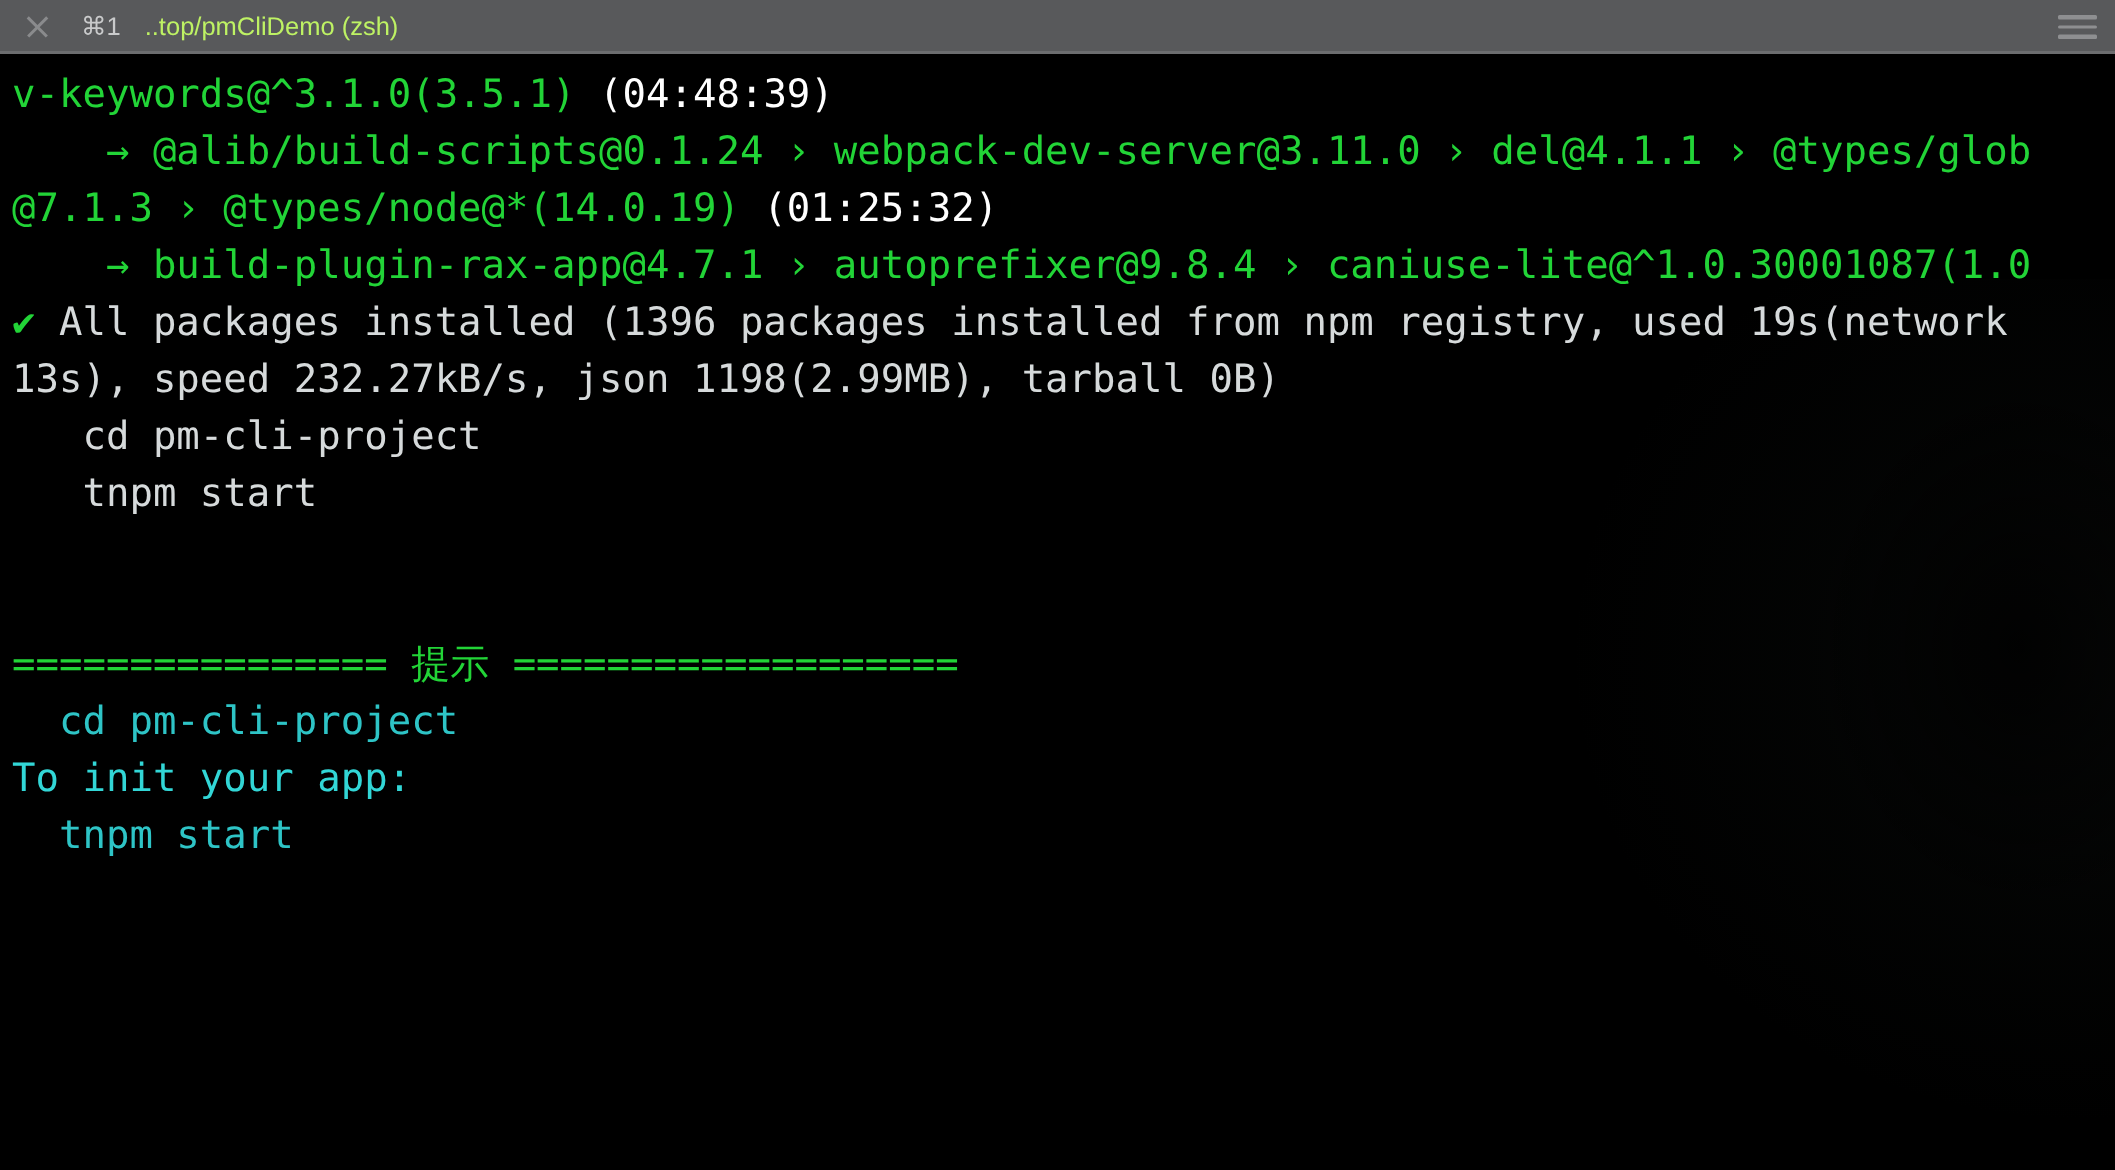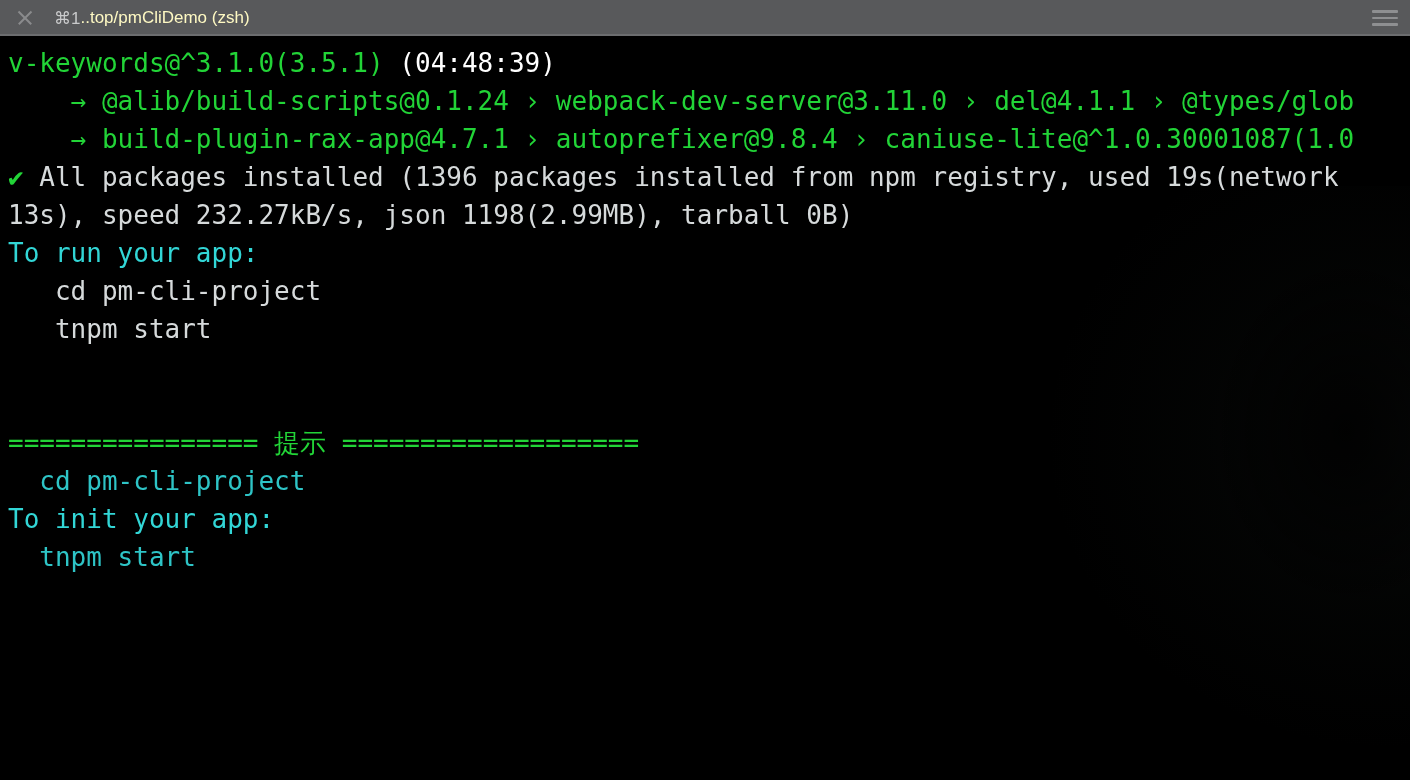--- a/index.html
+++ b/index.html
@@ -60,21 +60,22 @@
 
   .tb-shortcut {
     margin-left: 18px;
     color: #c9cacb;
     font-family: "Liberation Sans", "DejaVu Sans", sans-serif;
     font-size: 17px;
     letter-spacing: 0px;
     flex: 0 0 auto;
   }
   .tb-title {
-    color: #fef9c3;
+    margin-left: 16px;
+    color: #bef264;
     font-family: "Liberation Sans", "DejaVu Sans", sans-serif;
     font-size: 17px;
     flex: 0 0 auto;
   }
   .tb-spacer { flex: 1 1 auto; }
   .hamburger {
     width: 26px;
     margin-right: 12px;
     flex: 0 0 auto;
     cursor: pointer;
@@ -161,24 +162,24 @@
     </div>
     <div class="tb-under"></div>
   </div>
 
   <div id="term">
     <div id="glow"></div>
     <div id="glow2"></div>
     <div id="lines">
         <div class="ln"><span class="green">v-keywords@^3.1.0(3.5.1) </span><span class="gray">(04:48:39)</span></div>
         <div class="ln"><span class="green">    → @alib/build-scripts@0.1.24 › webpack-dev-server@3.11.0 › del@4.1.1 › @types/glob</span></div>
+        <div class="ln"><span class="green">@7.1.3 › @types/node@*(14.0.19) </span><span class="gray">(01:25:32)</span></div>
         <div class="ln"><span class="green">    → build-plugin-rax-app@4.7.1 › autoprefixer@9.8.4 › caniuse-lite@^1.0.30001087(1.0</span></div>
         <div class="ln"><span class="green">✔</span><span class="white"> All packages installed (1396 packages installed from npm registry, used 19s(network</span></div>
         <div class="ln"><span class="white">13s), speed 232.27kB/s, json 1198(2.99MB), tarball 0B)</span></div>
-        <div class="ln"><span class="cyan">To run your app:</span></div>
         <div class="ln"><span class="white">   cd pm-cli-project</span></div>
         <div class="ln"><span class="white">   tnpm start</span></div>
         <div class="ln"><span class="white"> </span></div>
         <div class="ln"><span class="white"> </span></div>
         <div class="ln"><span class="green">================ 提示 ===================</span></div>
         <div class="ln"><span class="cyan-dim">  cd pm-cli-project</span></div>
         <div class="ln"><span class="cyan">To init your app:</span></div>
         <div class="ln"><span class="cyan-dim">  tnpm start</span></div>
         <div class="ln"><span class="white"> </span></div>
         <div class="ln"><span class="white"> </span></div>

